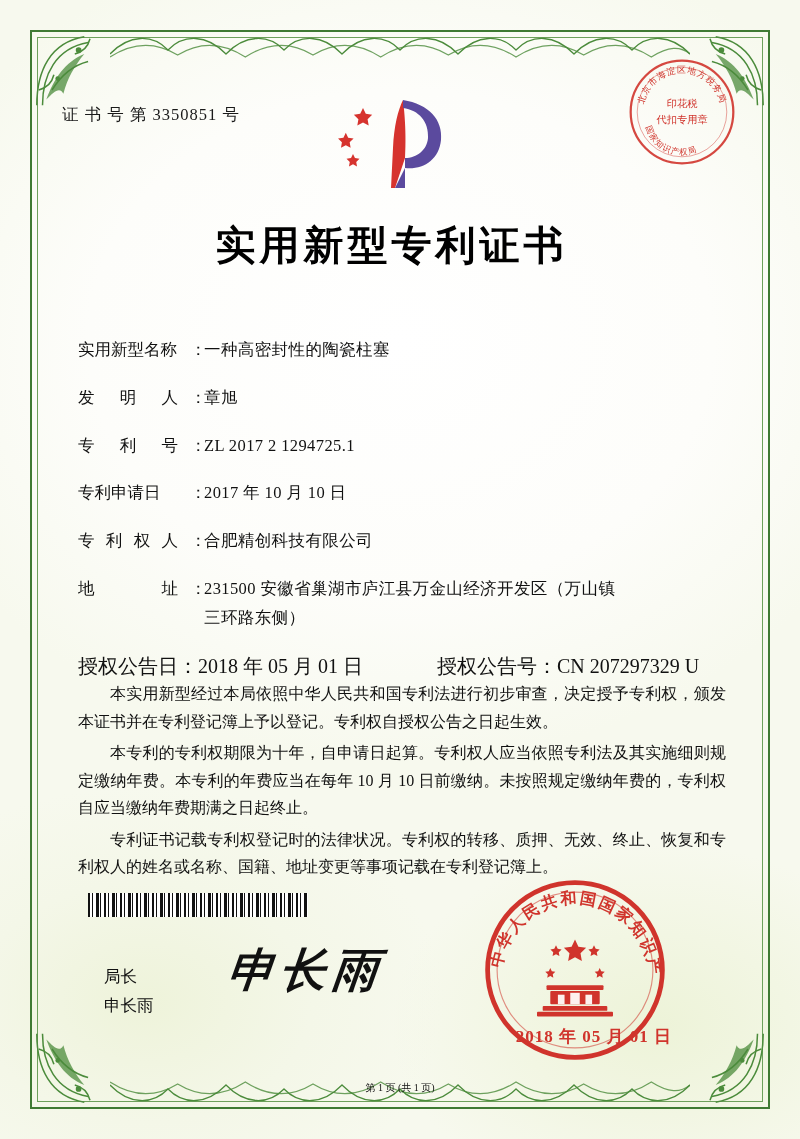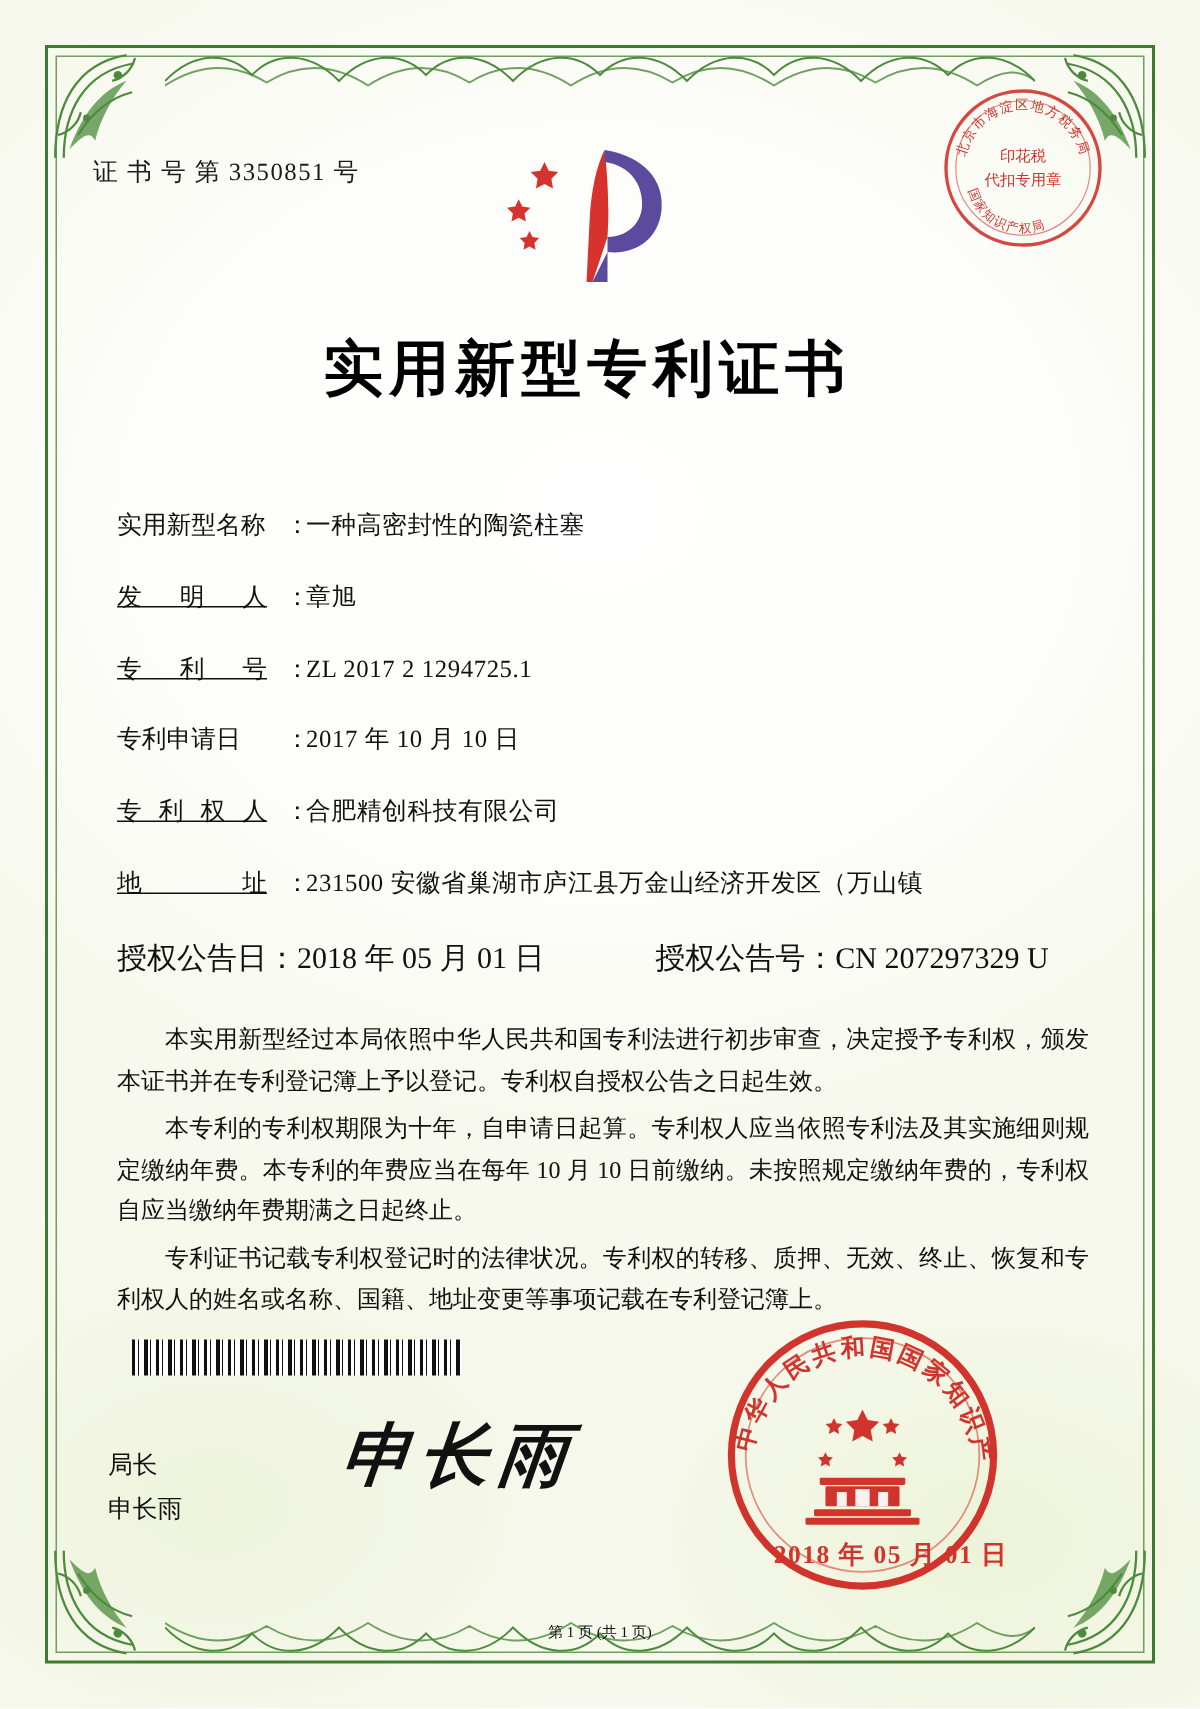--- a/index.html
+++ b/index.html
@@ -122,21 +122,20 @@
     width: 112px;
     flex: none;
     letter-spacing: 0px;
     white-space: nowrap;
   }
   .field-label.spaced {
     text-align: justify;
     text-align-last: justify;
     width: 100px;
     padding-right: 12px;
-    text-decoration: underline;
   }
   .field-colon {
     flex: none;
     width: 14px;
   }
   .field-value {
     flex: 1;
     letter-spacing: 0.4px;
   }
   .field-value .second-line {
@@ -181,21 +180,21 @@
       #111 0px, #111 2px, #fff 2px, #fff 4px,
       #111 4px, #111 5px, #fff 5px, #fff 8px,
       #111 8px, #111 11px, #fff 11px, #fff 12px,
       #111 12px, #111 13px, #fff 13px, #fff 16px
     );
   }
 
   
   .sig-label {
     position: absolute;
-    left: 72px;
+    left: 104px;
     top: 963px;
     font-size: 16.5px;
     line-height: 1.75;
     color: #111;
   }
   .sig-script {
     position: absolute;
     left: 228px;
     top: 940px;
     font-size: 46px;
@@ -371,20 +370,21 @@
       <span class="field-label spaced">专利权人</span>
       <span class="field-colon">：</span>
       <span class="field-value">合肥精创科技有限公司</span>
     </div>
 
     <div class="field-row">
       <span class="field-label spaced">地址</span>
       <span class="field-colon">：</span>
       <span class="field-value">
         <span>231500 安徽省巢湖市庐江县万金山经济开发区（万山镇</span>
+        <span class="second-line">三环路东侧）</span>
       </span>
     </div>
 
     <div class="grant-row">
       <span class="grant-left">
         <span>授权公告日</span>：<span>2018 年 05 月 01 日</span>
       </span>
       <span class="grant-right">
         <span>授权公告号</span>：<span>CN 207297329 U</span>
       </span>

